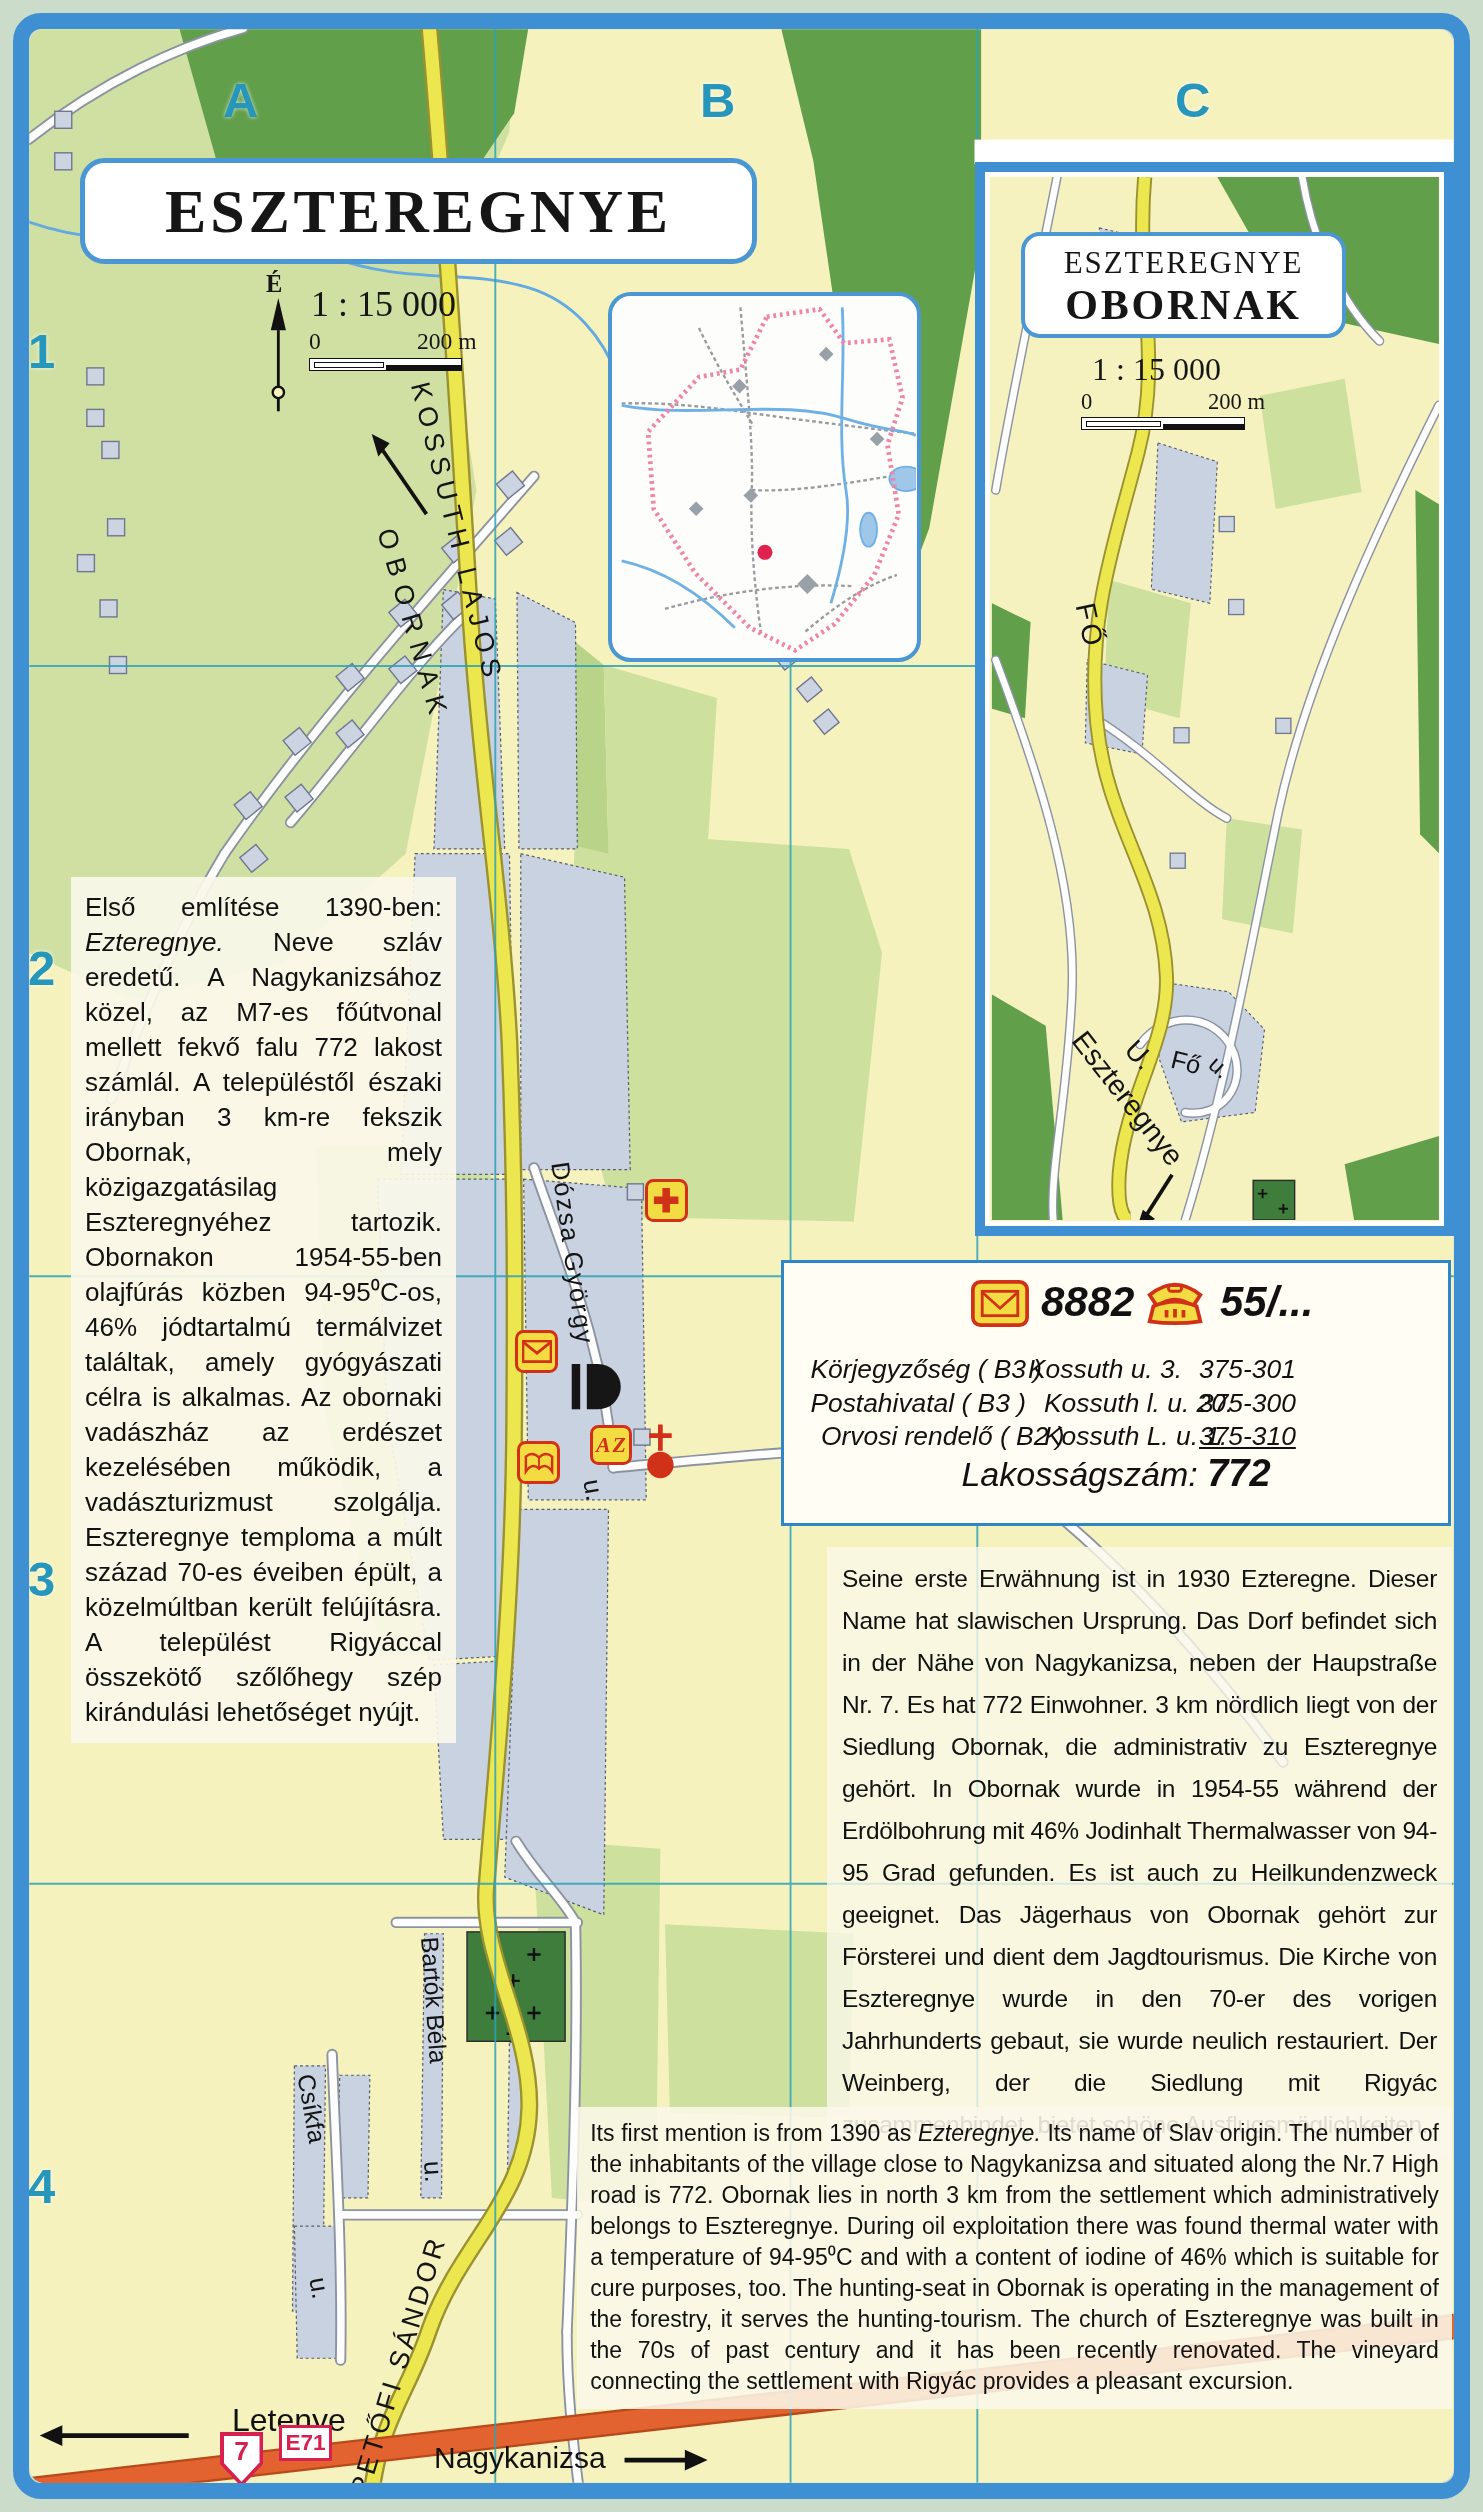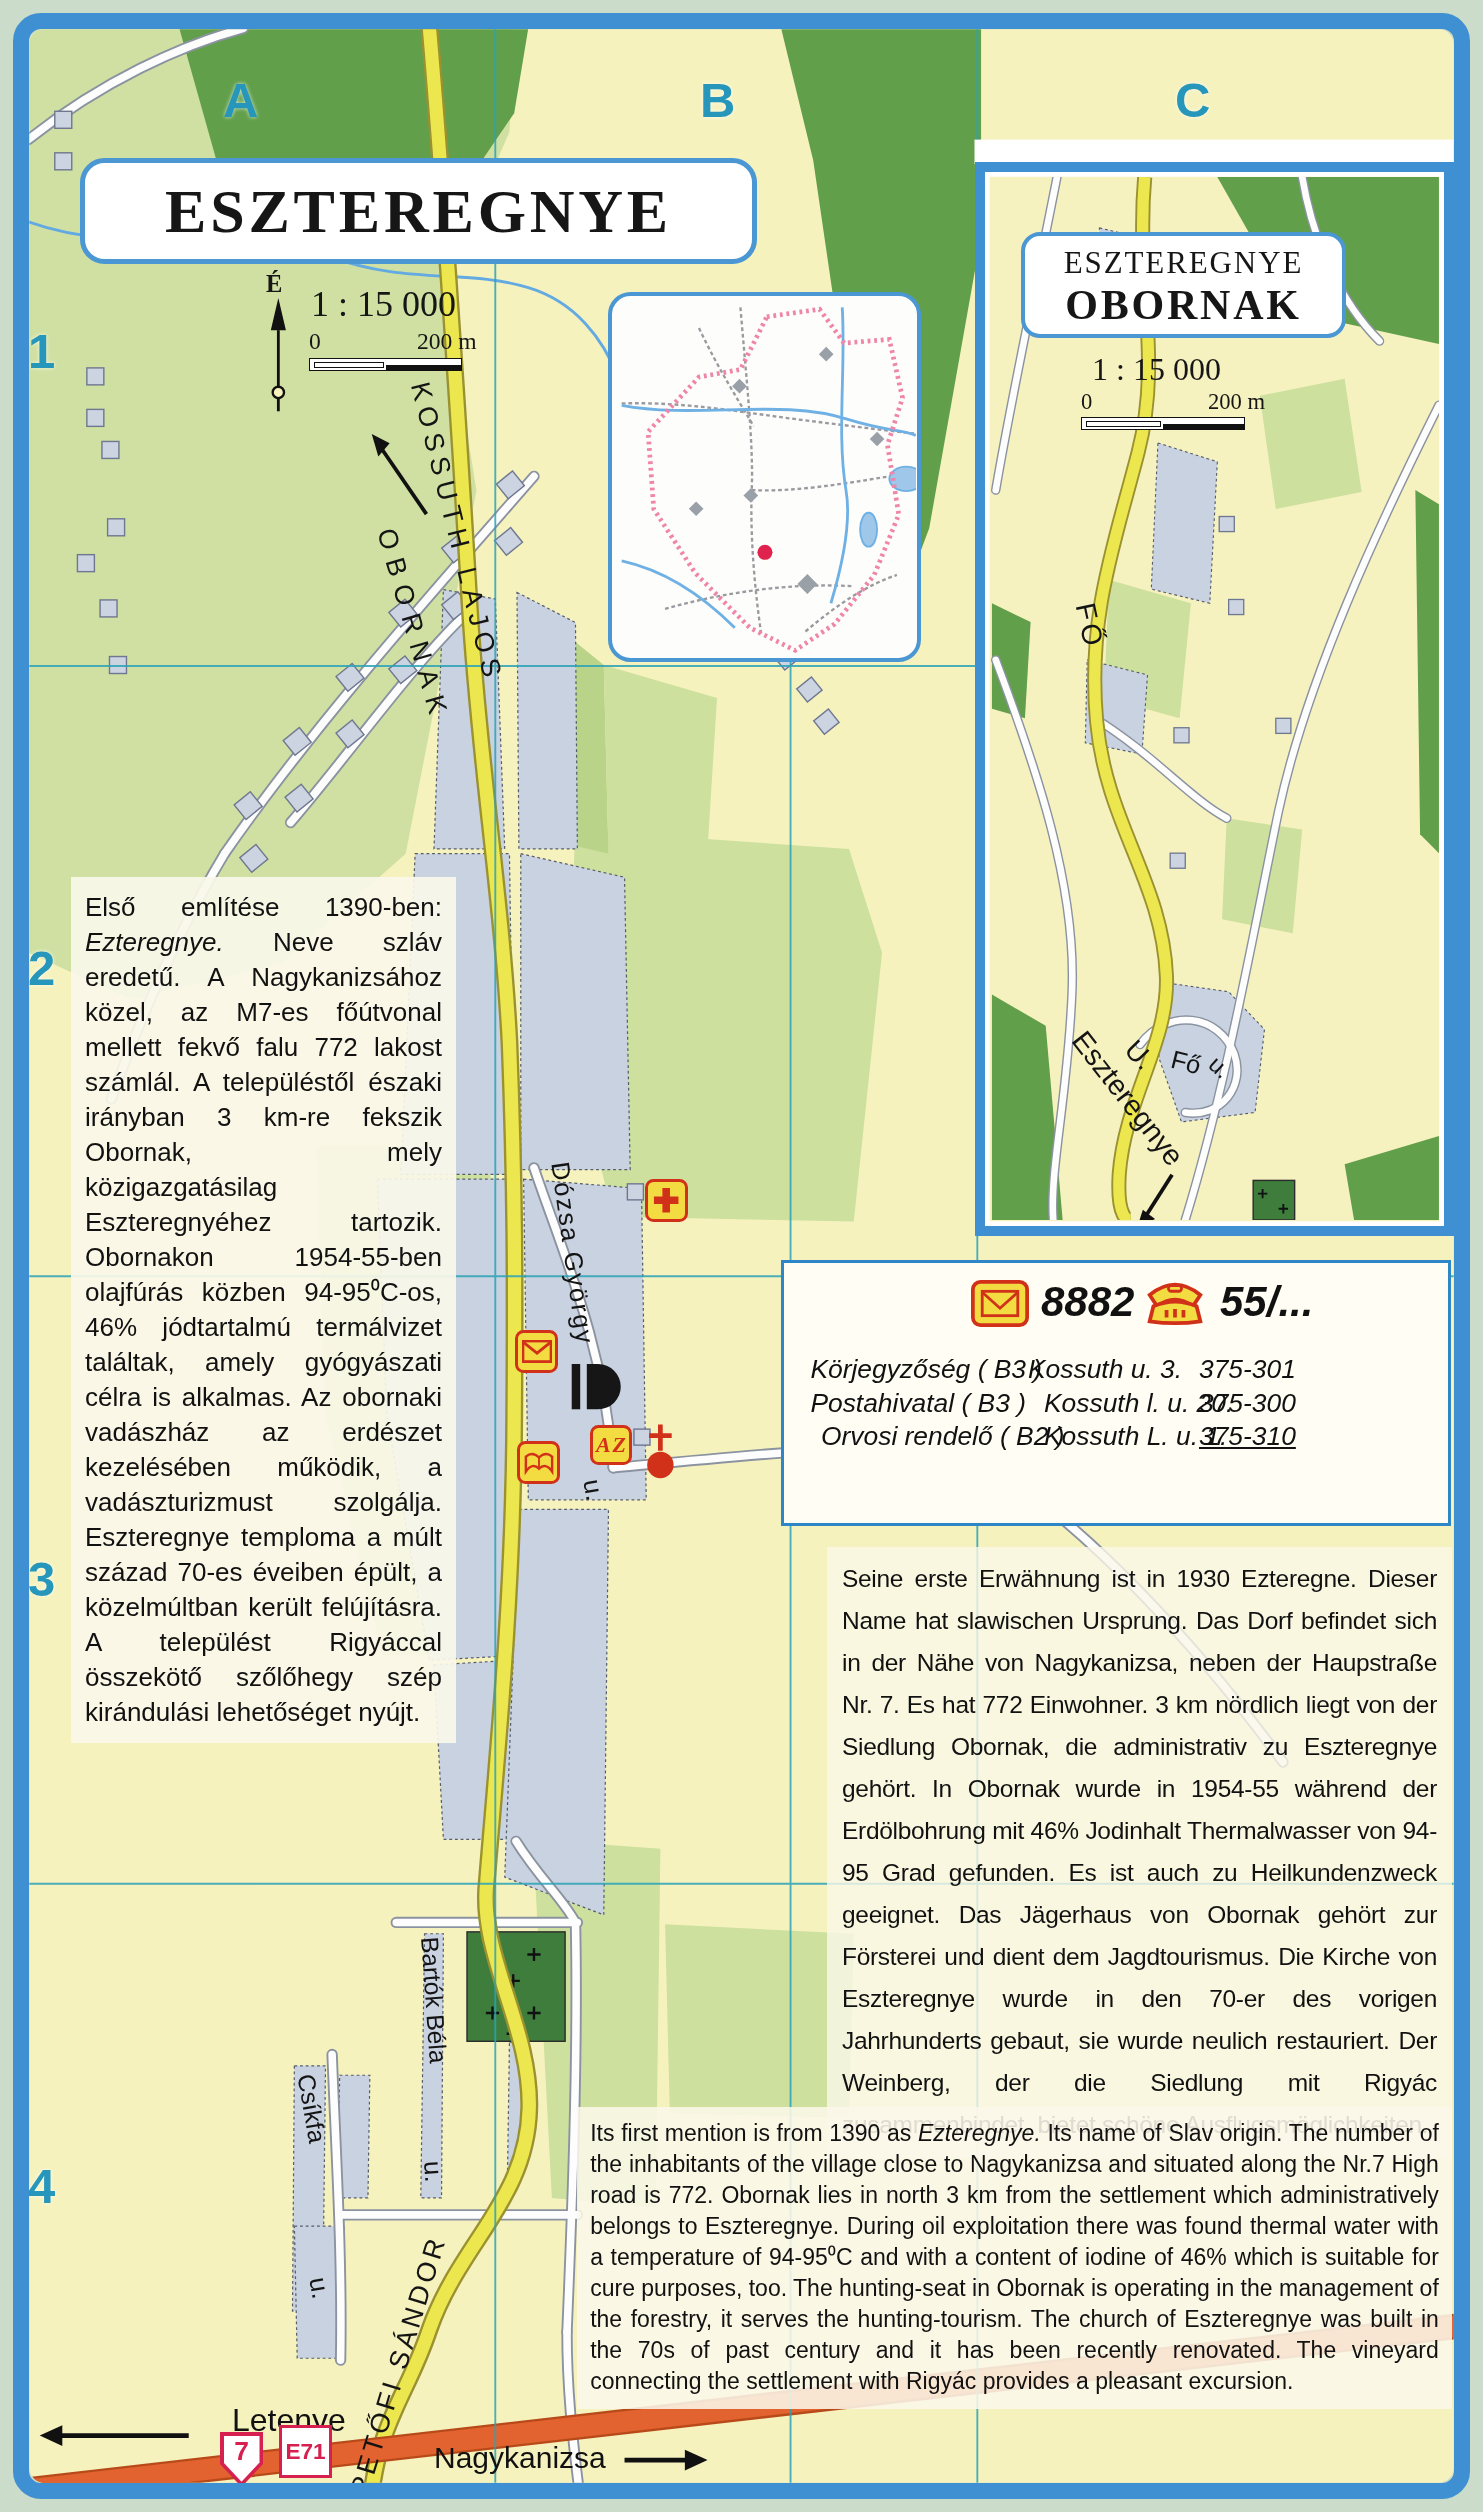--- a/index.html
+++ b/index.html
@@ -27,21 +27,21 @@
   .infobox{position:absolute;left:781px;top:1260px;width:670px;height:266px;background:#fffdf4;border:3.8px solid #2e86c6;z-index:11;box-sizing:border-box;}
   .infobox .hdrnum{position:absolute;font-style:italic;font-weight:bold;font-size:42px;color:#111;}
   .infobox .cell{position:absolute;font-style:italic;font-size:26.4px;color:#111;white-space:nowrap;}
   .infobox .pop{position:absolute;left:0;top:189px;width:100%;text-align:center;font-style:italic;font-size:34px;color:#111;}
   .infobox .pop b{font-size:38px;}
   .poi{position:absolute;z-index:6;border:3.8px solid #d23119;background:#f2dc42;border-radius:8.5px;box-sizing:border-box;display:flex;align-items:center;justify-content:center;}
   .azl{font-family:"Liberation Serif",serif;font-style:italic;font-weight:bold;color:#d23119;font-size:22px;line-height:1;}
   .bt{position:absolute;z-index:14;color:#111;margin-left:32px;}
   .shield{position:absolute;left:220px;top:2432px;width:43px;height:55px;z-index:14;clip-path:polygon(0 0,100% 0,100% 58%,50% 100%,0 58%);background:#d52050;display:flex;justify-content:center;}
   .shield .in{margin-top:3.8px;width:36px;height:46px;clip-path:polygon(0 0,100% 0,100% 58%,50% 100%,0 58%);background:#fff;display:flex;align-items:flex-start;justify-content:center;color:#d52050;font-weight:bold;font-size:26.4px;}
-  .e71{position:absolute;left:279px;top:2425px;width:53px;height:53px;border:3.8px solid #d52050;background:#fff;color:#d52050;font-weight:bold;font-size:22.6px;display:flex;align-items:center;justify-content:center;z-index:14;box-sizing:border-box;}
+  .e71{position:absolute;left:279px;top:2425px;width:53px;height:36px;border:3.8px solid #d52050;background:#fff;color:#d52050;font-weight:bold;font-size:22.6px;display:flex;align-items:center;justify-content:center;z-index:14;box-sizing:border-box;}
 </style>
 </head>
 <body>
 
 <div class="page">
 
   <svg class="layer" width="1483" height="2512" viewBox="0 0 1572 2663">
     <defs>
         <clipPath id="frameClip">
           <rect x="31" y="31" width="1510" height="2601" rx="16"></rect>
@@ -348,20 +348,24 @@
     <span class="hdrnum" style="left:436px;top:15px;">55/...</span>
     <span class="cell" style="left:26.4px;top:91px;">Körjegyzőség ( B3 )</span>
     <span class="cell" style="left:244px;top:91px;">Kossuth u. 3.</span>
     <span class="cell" style="left:415px;top:91px;">375-301</span>
     <span class="cell" style="left:26.4px;top:125px;">Postahivatal ( B3 )</span>
     <span class="cell" style="left:260px;top:125px;">Kossuth l. u. 20.</span>
     <span class="cell" style="left:415px;top:125px;">375-300</span>
     <span class="cell" style="left:37px;top:158px;">Orvosi rendelő ( B2 )</span>
     <span class="cell" style="left:260px;top:158px;">Kossuth L. u. 1.</span>
     <span class="cell" style="left:415px;top:158px;text-decoration:underline;">375-310</span>
+    <div class="pop">
+      <span>Lakosságszám:</span>
+      <b>772</b>
+    </div>
   </div>
 
   <div class="tbox de">
     <span>Seine erste Erwähnung ist in 1930 Ezteregne. Dieser Name hat slawischen Ursprung. Das Dorf befindet sich in der Nähe von Nagykanizsa, neben der Haupstraße Nr. 7. Es hat 772 Einwohner. 3 km nördlich liegt von der Siedlung Obornak, die administrativ zu Eszteregnye gehört. In Obornak wurde in 1954-55 während der Erdölbohrung mit 46% Jodinhalt Thermalwasser von 94-95 Grad gefunden. Es ist auch zu Heilkundenzweck geeignet. Das Jägerhaus von Obornak gehört zur Försterei und dient dem Jagdtourismus. Die Kirche von Eszteregnye wurde in den 70-er des vorigen Jahrhunderts gebaut, sie wurde neulich restauriert. Der Weinberg, der die Siedlung mit Rigyác zusammenbindet, bietet schöne Ausflugsmöglichkeiten.</span>
   </div>
 
   <div class="tbox en">
     <span>Its first mention is from 1390 as </span><i>Ezteregnye.</i><span> Its name of Slav origin. The number of the inhabitants of the village close to Nagykanizsa and situated along the Nr.7 High road is 772. Obornak lies in north 3 km from the settlement which administratively belongs to Eszteregnye. During oil exploitation there was found thermal water with a temperature of 94-95⁰C and with a content of iodine of 46% which is suitable for cure purposes, too. The hunting-seat in Obornak is operating in the management of the forestry, it serves the hunting-tourism.  The church of Eszteregnye was built in the 70s of past century and it has been recently renovated. The vineyard connecting the settlement with Rigyác provides a pleasant excursion.</span>
   </div>
 

